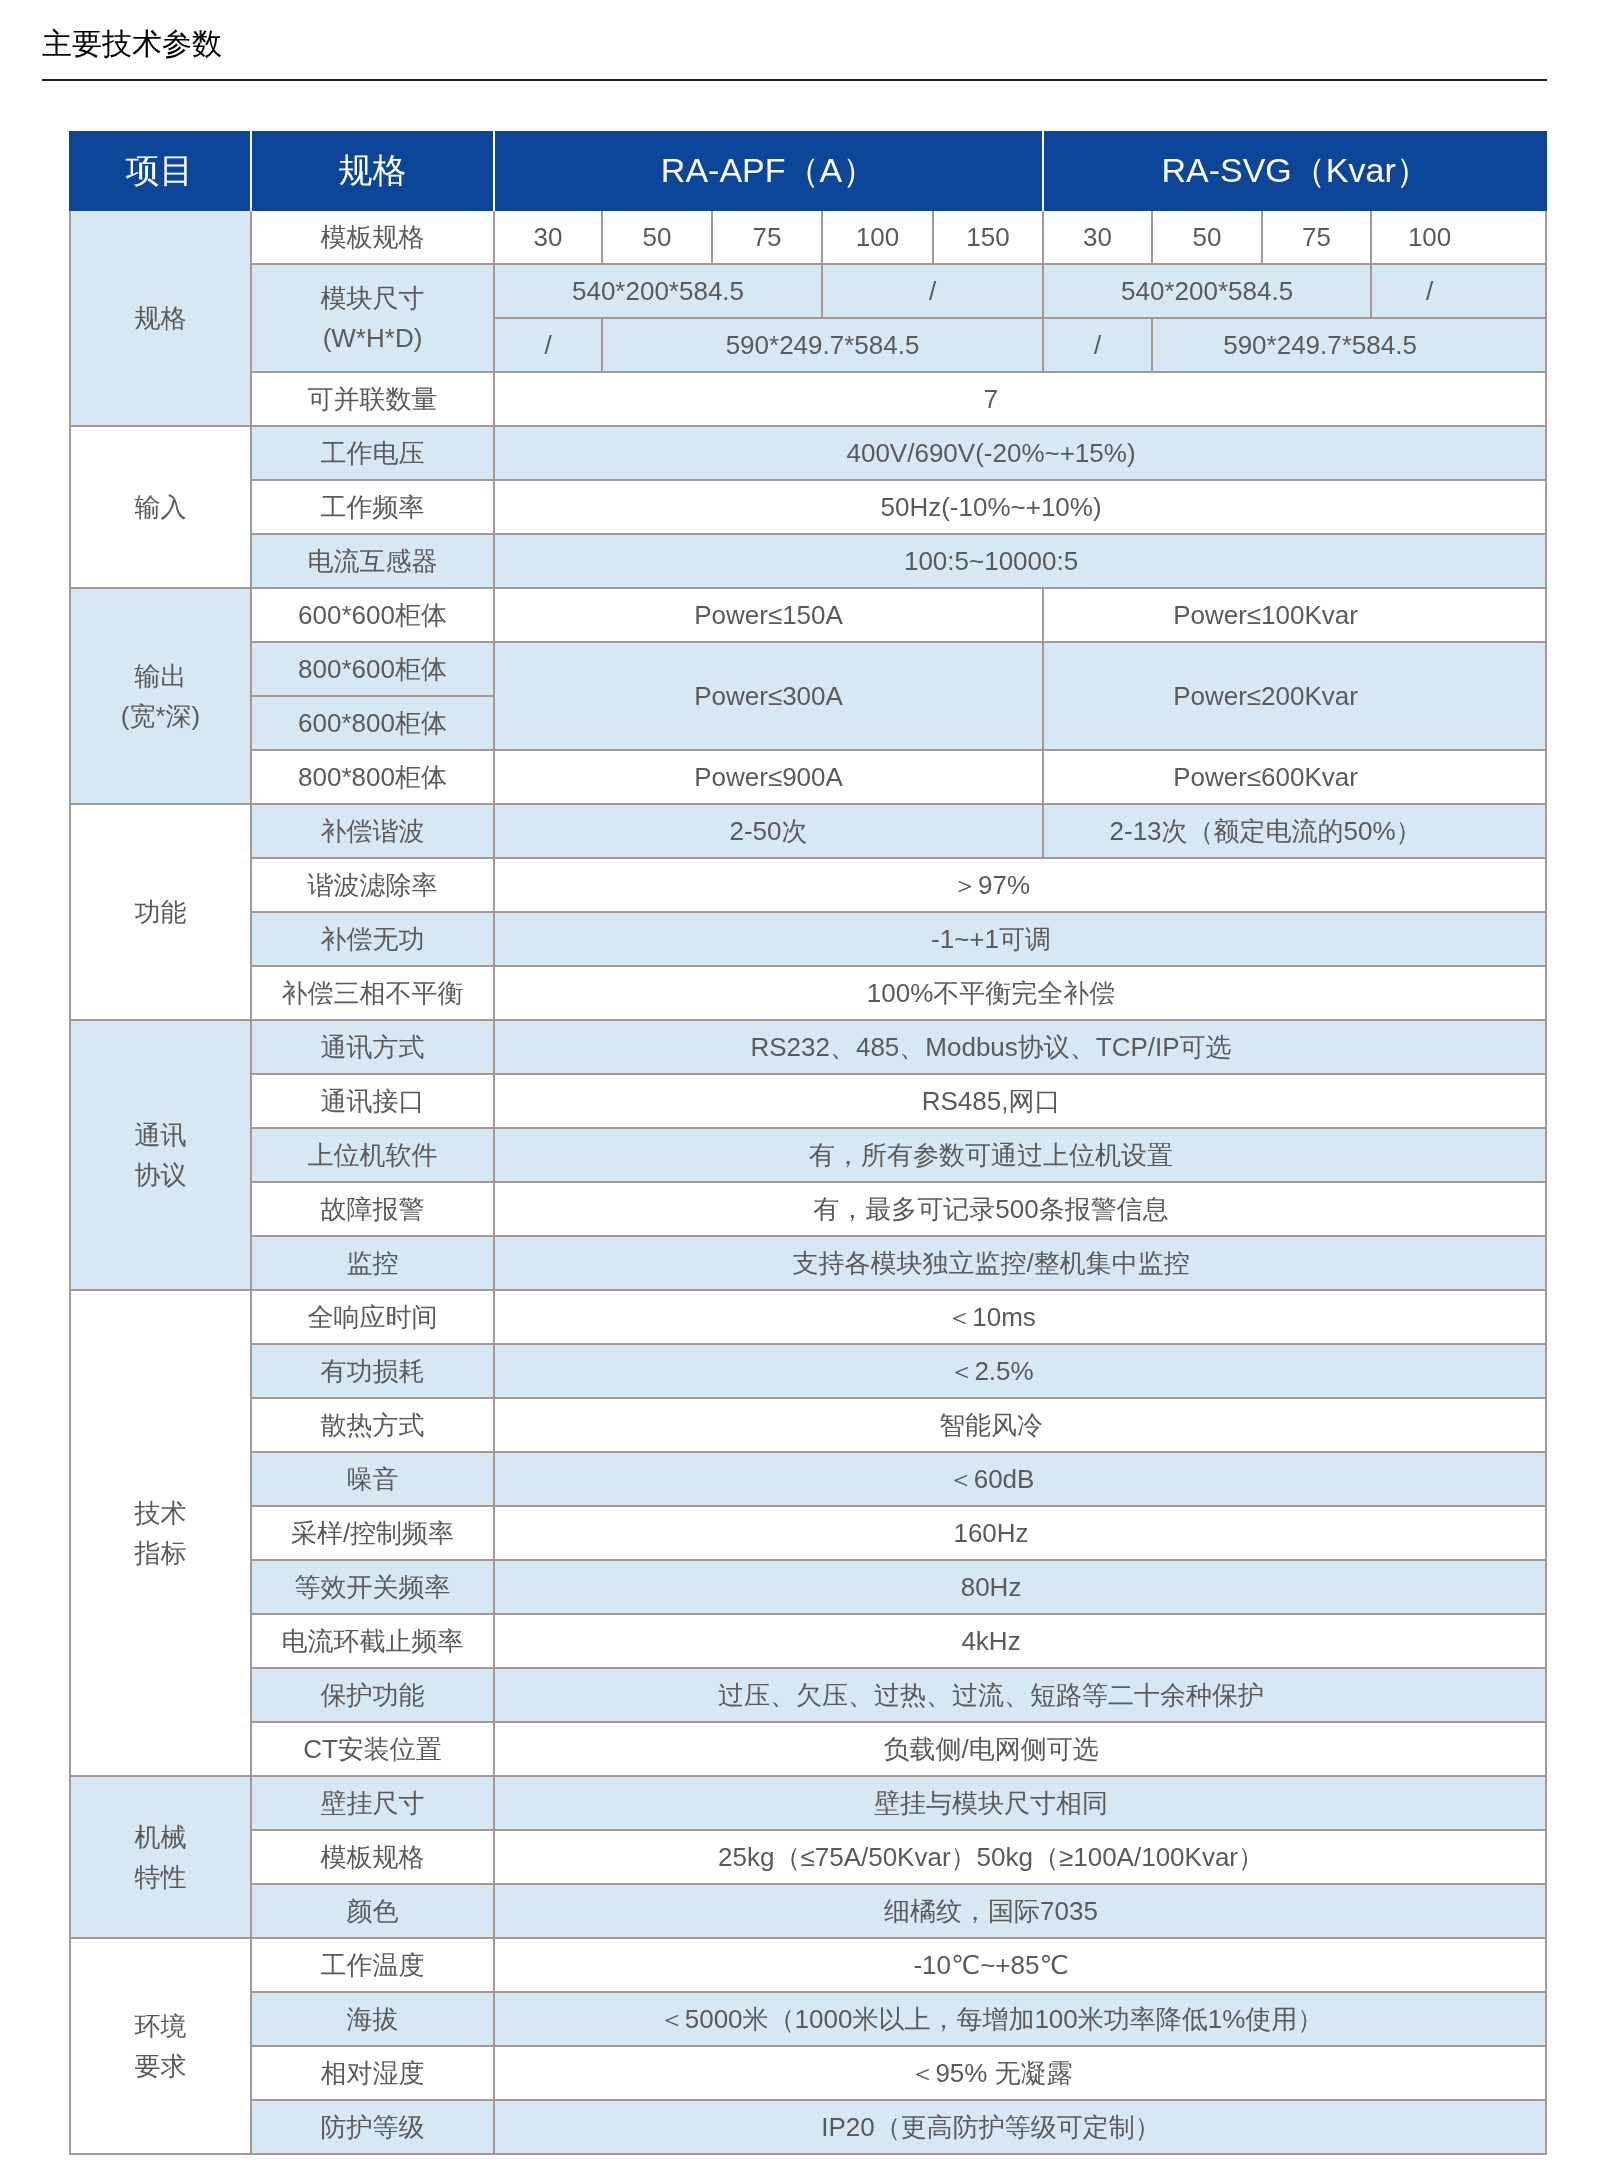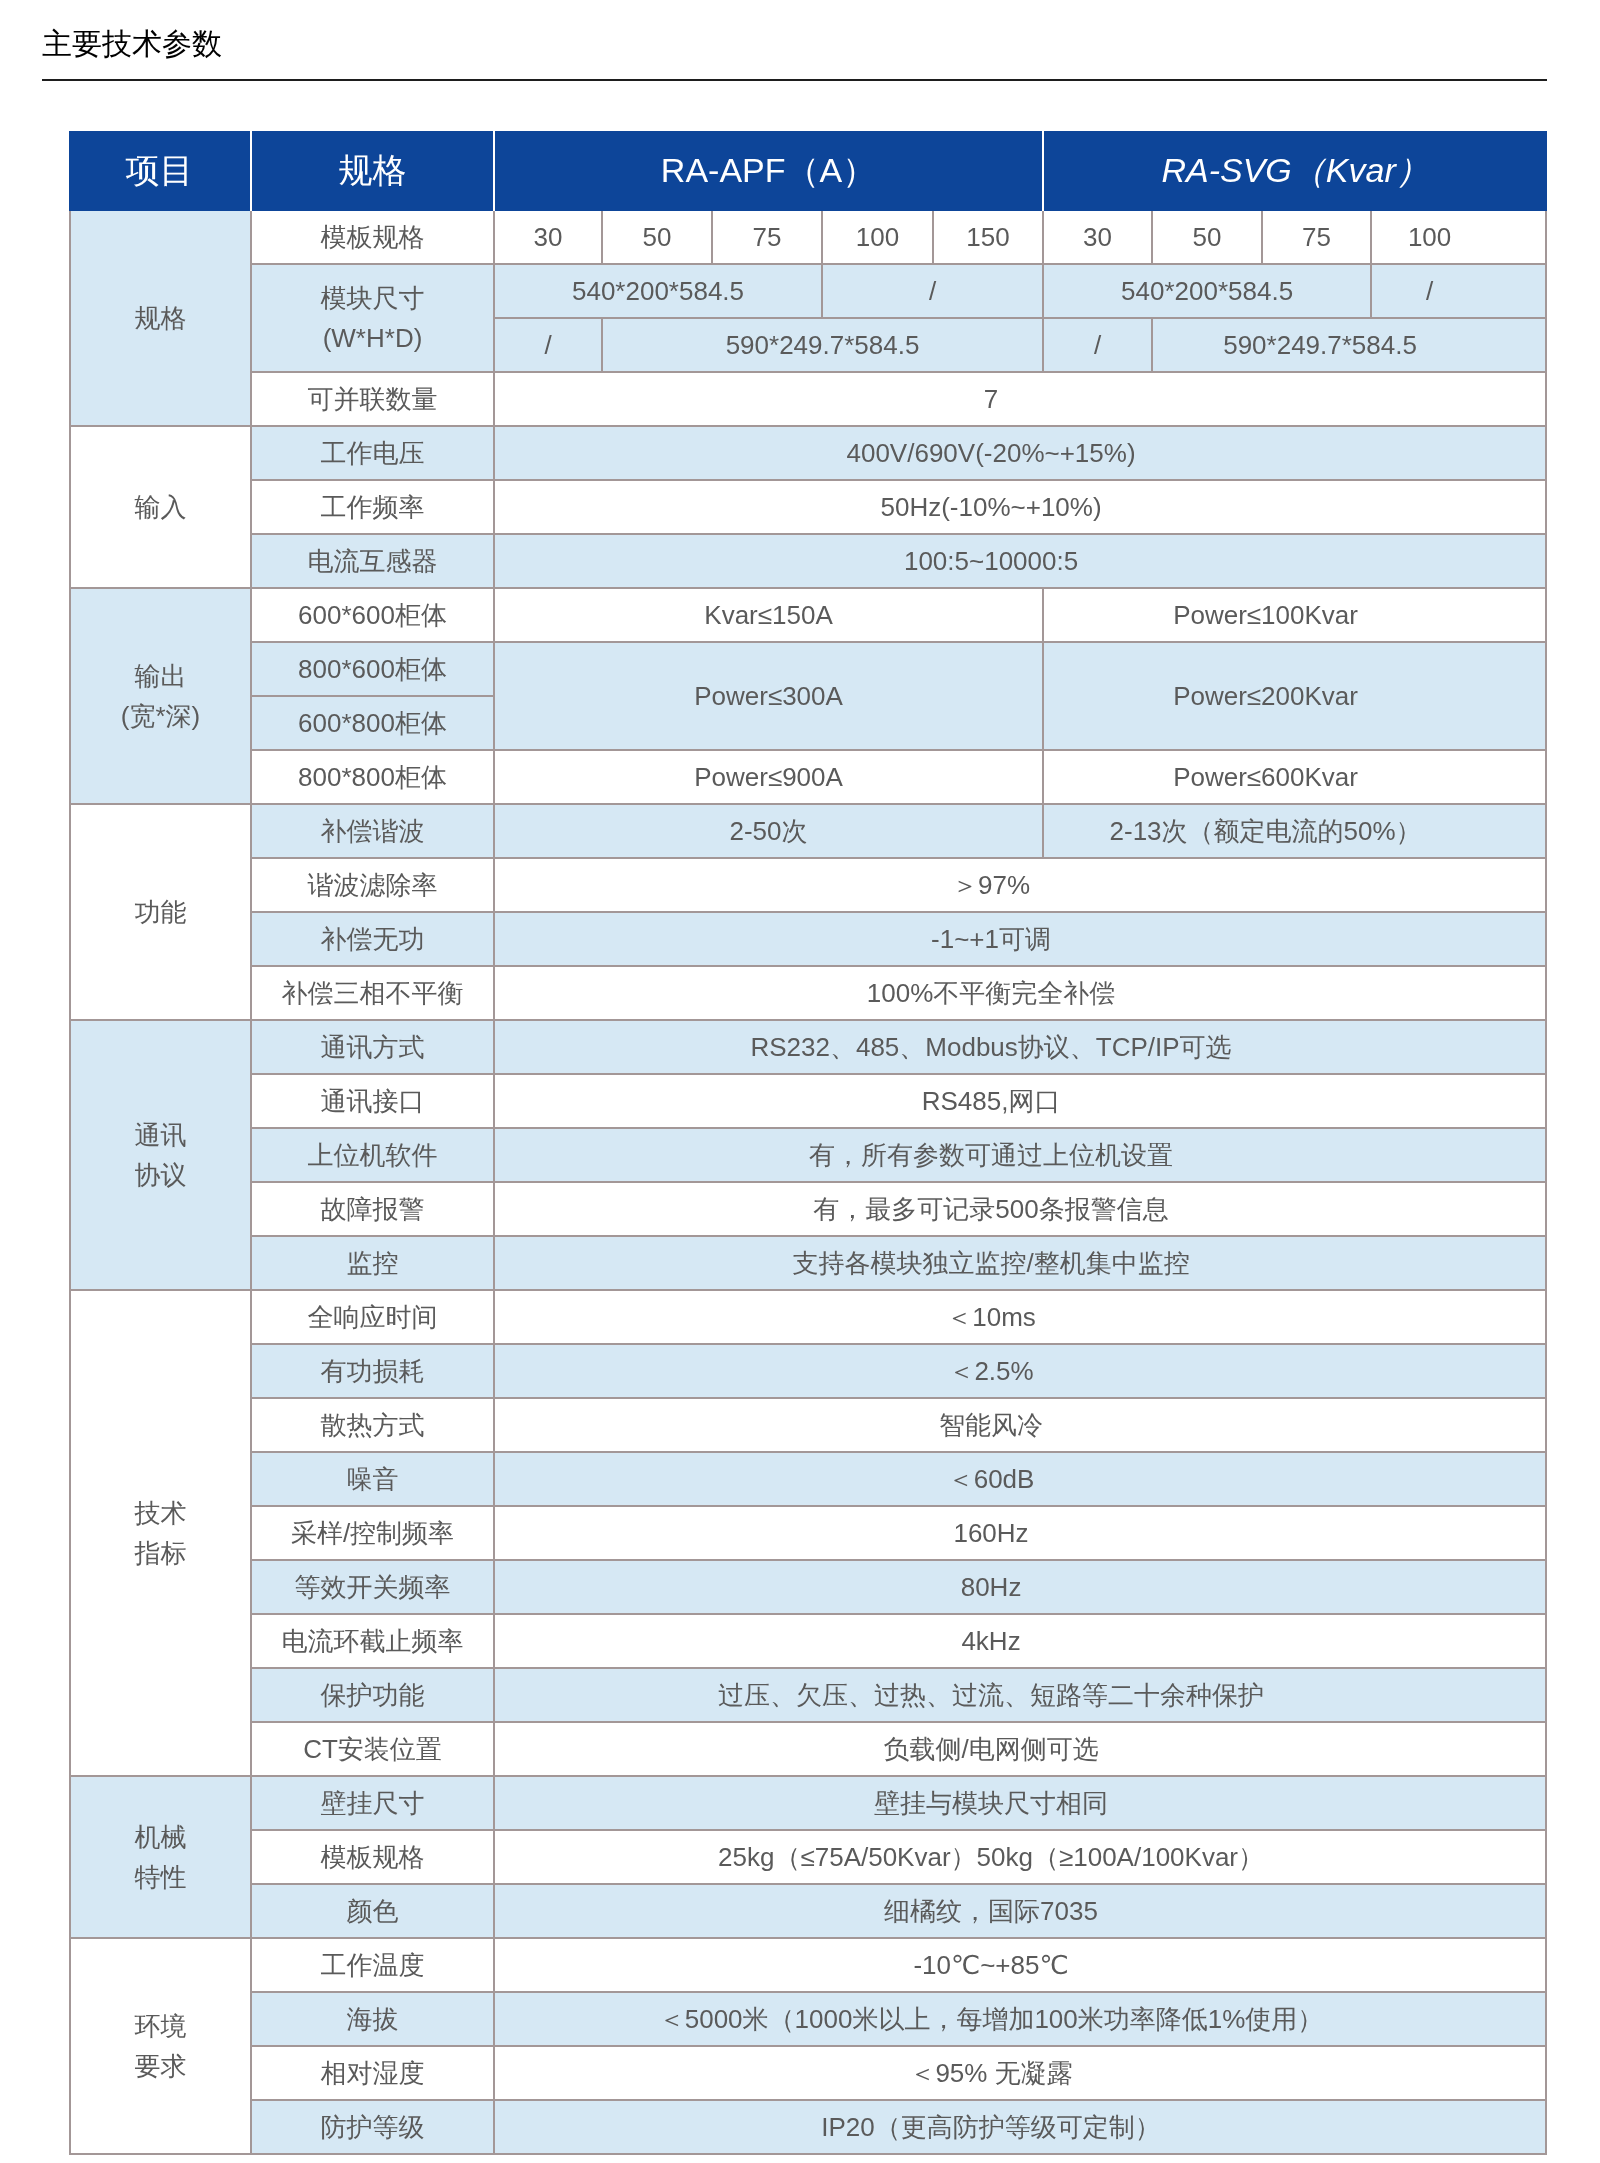--- a/index.html
+++ b/index.html
@@ -19,21 +19,21 @@
   }
   table.spec {
     position: absolute; left: 69px; top: 131px; width: 1478px;
     border-collapse: separate; border-spacing: 0; table-layout: fixed;
   }
   table.spec th {
     background: #0d4599; color: #ffffff; font-weight: normal;
     font-size: 34px; padding: 16px; border-right: 2px solid #ffffff;
     text-align: center; vertical-align: middle; white-space: nowrap;
   }
-  table.spec th.last { border-right: none; font-style: italic; }
+  table.spec th.last { border-right: none; }
   tr.h { height: 80px; }
   tr.r { height: 54px; }
   table.spec td {
     padding: 0; text-align: center; vertical-align: middle;
     font-size: 26px; color: #5a5a5a; white-space: nowrap;
     border-right: 2px solid #a39797; border-bottom: 2px solid #a39797;
     background: #ffffff; line-height: 30px;
   }
   table.spec td.first { border-left: 2px solid #a39797; }
   table.spec td.b { background: #d6e8f4; }
@@ -121,21 +121,21 @@
       <td class="b">电流互感器</td>
       <td class="b pr" colspan="9">100:5~10000:5</td>
     </tr>
 
     <tr class="r">
       <td class="first b" rowspan="4">
           <span class="ln">输出</span>
           <span class="ln">(宽*深)</span>
         </td>
       <td>600*600柜体</td>
-      <td colspan="5">Kvar≤150A</td>
+      <td colspan="5">Power≤150A</td>
       <td class="pr" colspan="4">Power≤100Kvar</td>
     </tr>
     <tr class="r">
       <td class="b">800*600柜体</td>
       <td class="b" colspan="5" rowspan="2">Power≤300A</td>
       <td class="b pr" colspan="4" rowspan="2">Power≤200Kvar</td>
     </tr>
     <tr class="r">
       <td class="b">600*800柜体</td>
     </tr>

